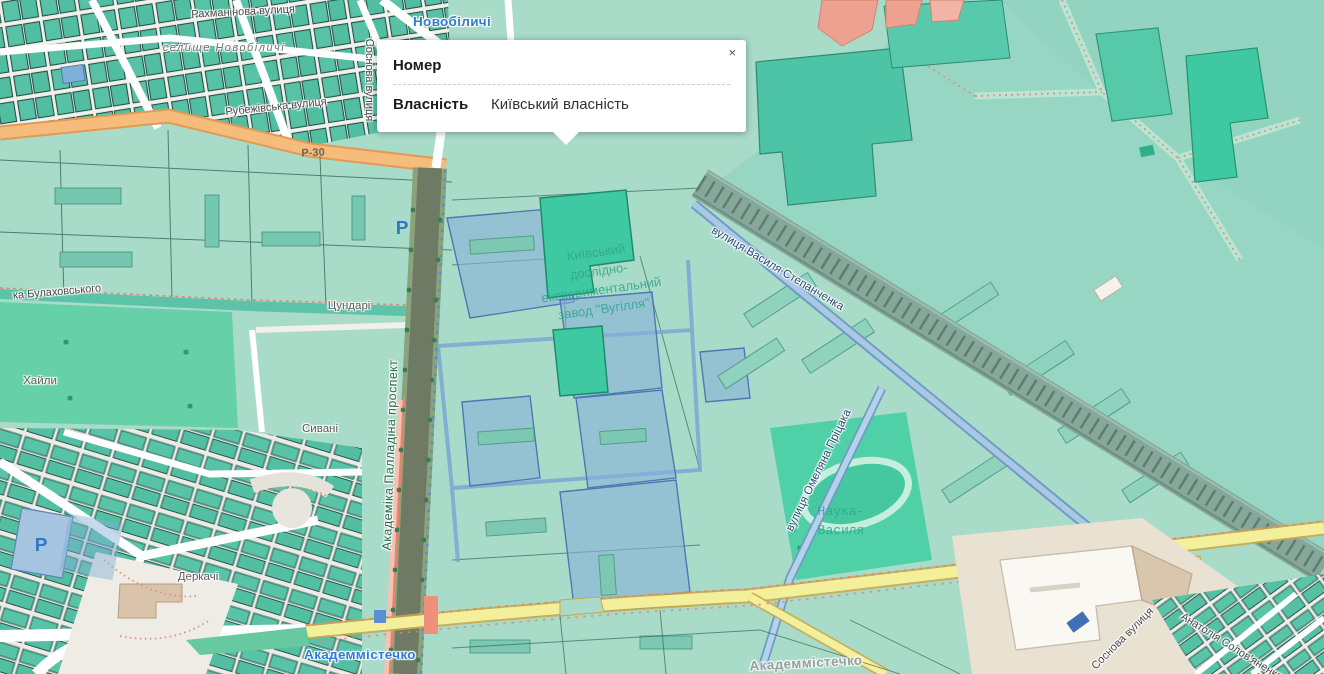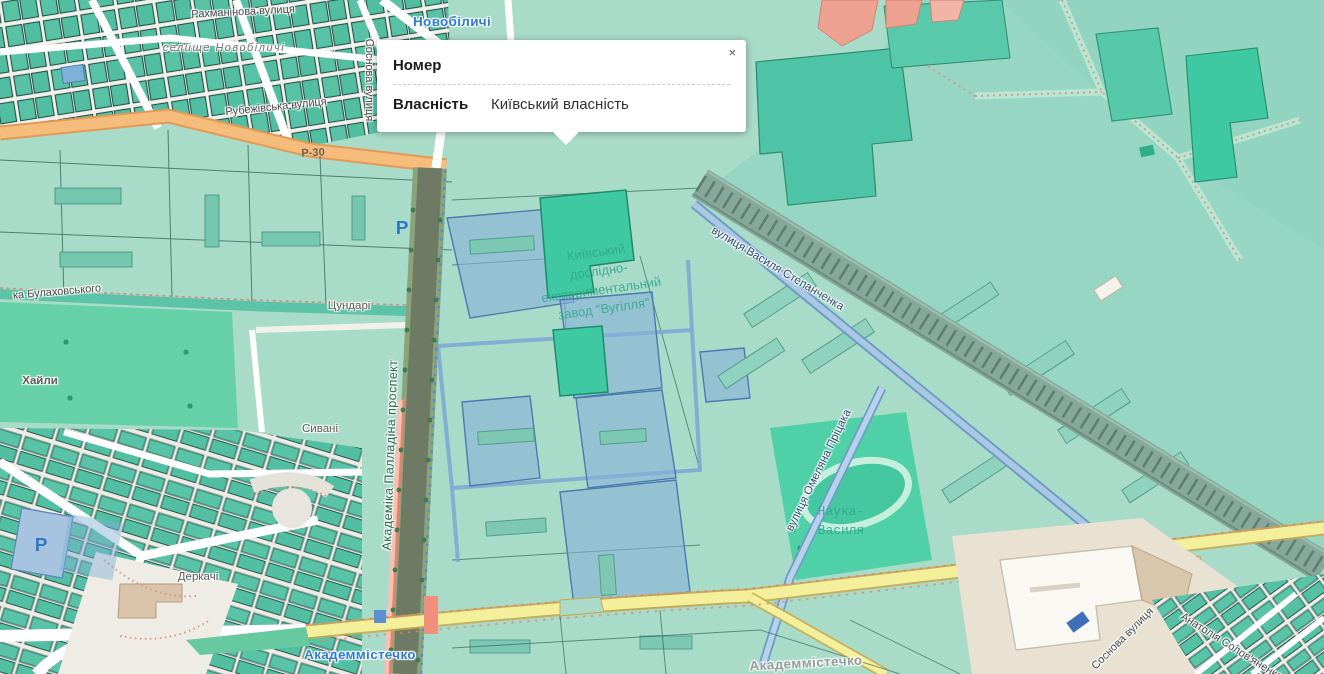--- a/index.html
+++ b/index.html
@@ -298,21 +298,21 @@
       </div>
       <div class="map-label roadref" style="left: 313px; top: 152px; transform: translate(-50%, -50%) rotate(-2deg);">
         <div>Р-30</div>
       </div>
       <div class="map-label street" style="left: 57px; top: 291px; transform: translate(-50%, -50%) rotate(-5deg);">
         <div>ка Булаховського</div>
       </div>
       <div class="map-label place-sm" style="left: 309px; top: 305px; transform: translate(-50%, -50%) rotate(0deg); margin-left: 40px;">
         <div>Цундарі</div>
       </div>
-      <div class="map-label place-sm" style="left: 40px; top: 380px; transform: translate(-50%, -50%) rotate(0deg); font-weight: bold;">
+      <div class="map-label place-sm" style="left: 40px; top: 380px; transform: translate(-50%, -50%) rotate(0deg);">
         <div>Хайли</div>
       </div>
       <div class="map-label place-sm" style="left: 300px; top: 428px; transform: translate(-50%, -50%) rotate(0deg); margin-left: 20px;">
         <div>Сивані</div>
       </div>
       <div class="map-label street" style="left: 370px; top: 80px; transform: translate(-50%, -50%) rotate(90deg);">
         <div>Соснова вулиця</div>
       </div>
       <div class="map-label avenue" style="left: 390px; top: 455px; transform: translate(-50%, -50%) rotate(-88deg);">
         <div>Академіка Палладіна проспект</div>

